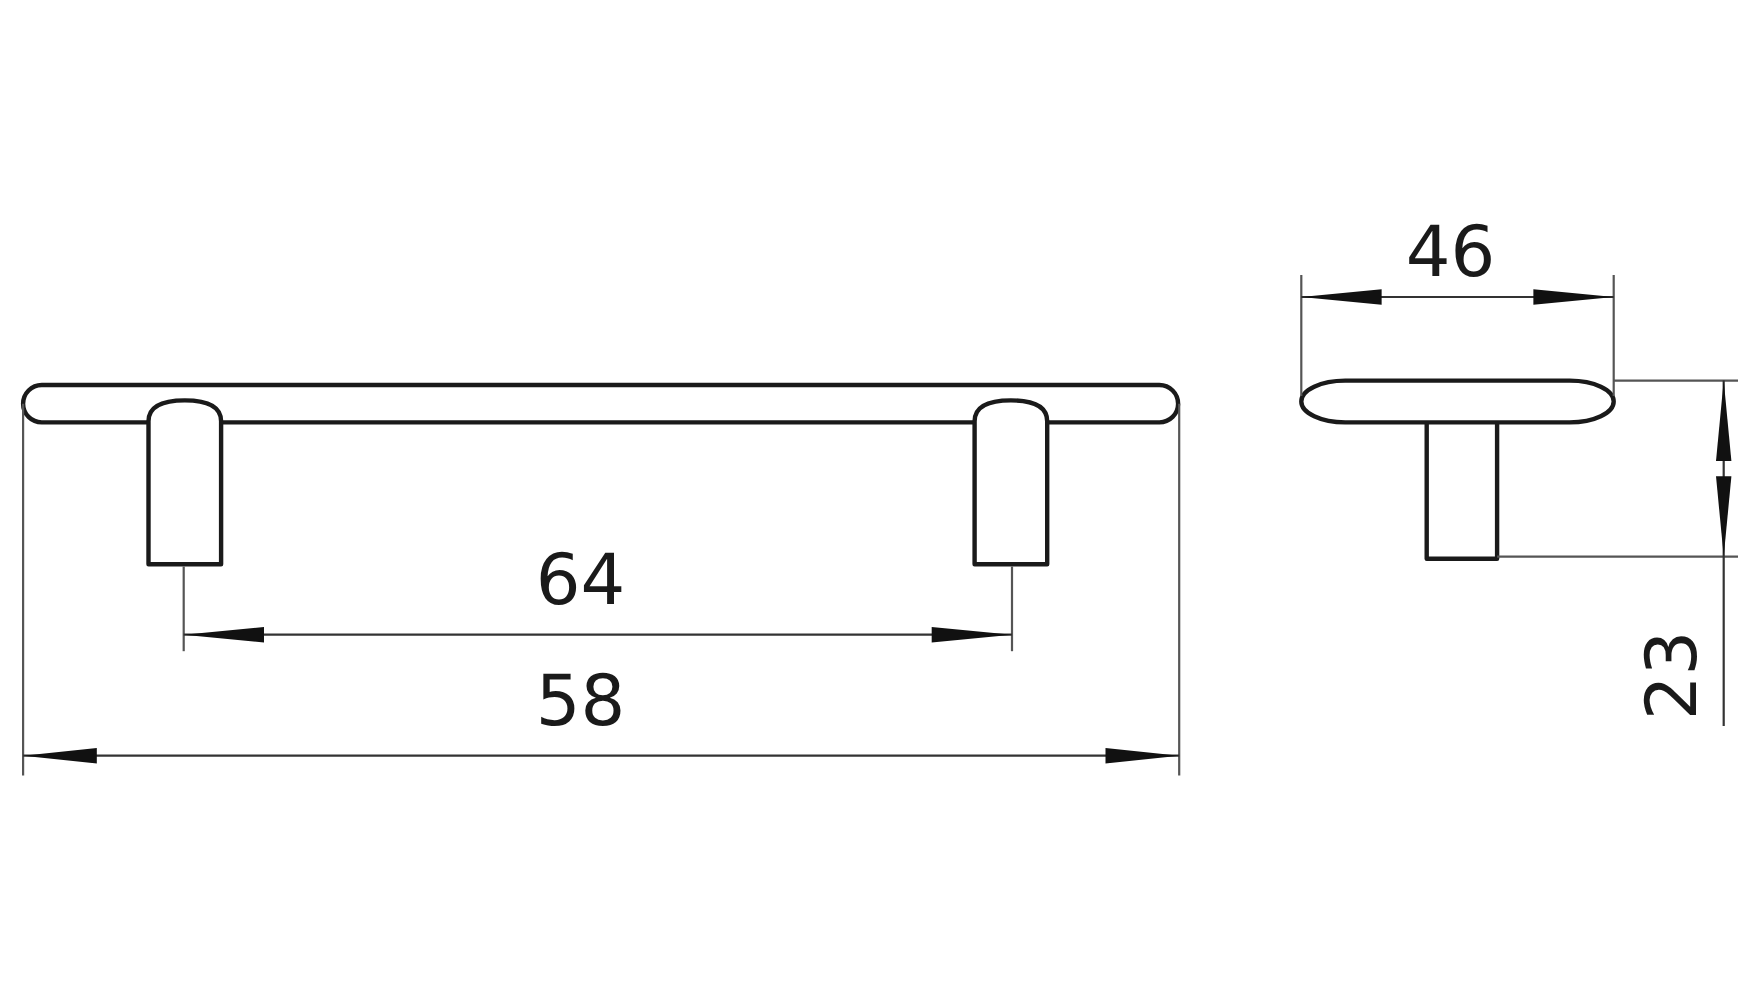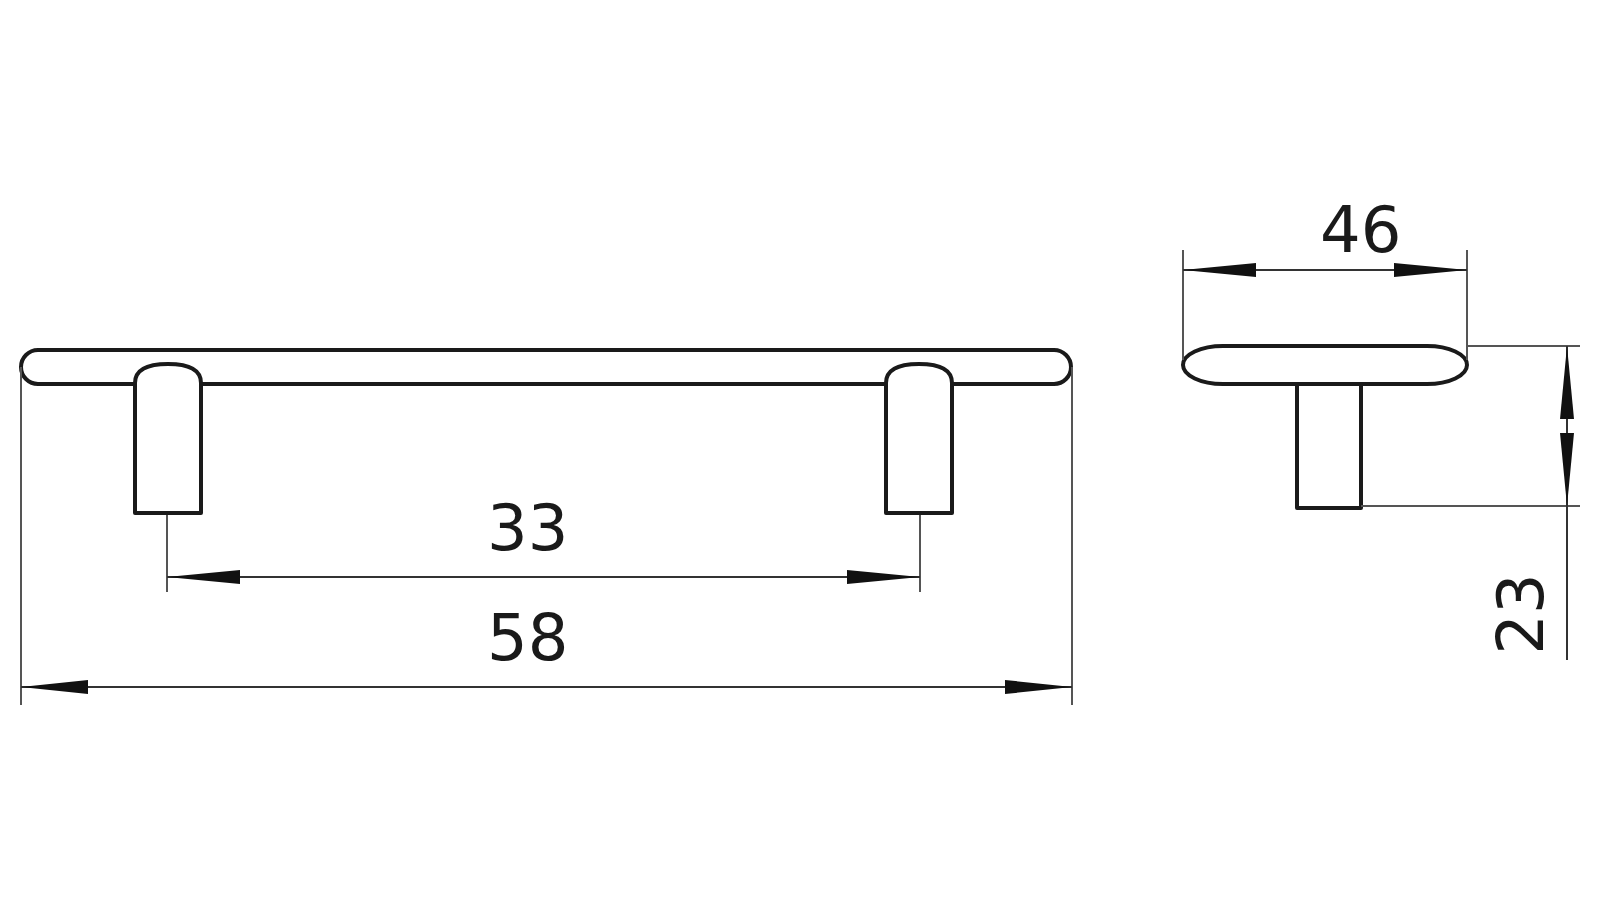--- a/index.html
+++ b/index.html
@@ -55,16 +55,16 @@
     <line class="ext" x1="1467" y1="346" x2="1580" y2="346"></line>
     <line class="ext" x1="1361" y1="506" x2="1580" y2="506"></line>
 
     <line class="dim" x1="1567" y1="346" x2="1567" y2="660"></line>
     <polygon class="arrow" points="1567,346 1560,419 1574,419"></polygon>
     <polygon class="arrow" points="1567,506 1560,433 1574,433"></polygon>
   </g>
 </svg>
 </div>
 
-<div class="label" style="left:487px; top:496px;">33</div>
+<div class="label" style="left:487px; top:496px;">64</div>
 <div class="label" style="left:487px; top:606px;">58</div>
-<div class="label" style="left:1320px; top:198px;">46</div>
+<div class="label" style="left:1278px; top:198px;">46</div>
 <div class="label" style="left:1480px; top:582px; transform: rotate(-90deg); transform-origin: center center;">23</div>
 
 </body></html>

